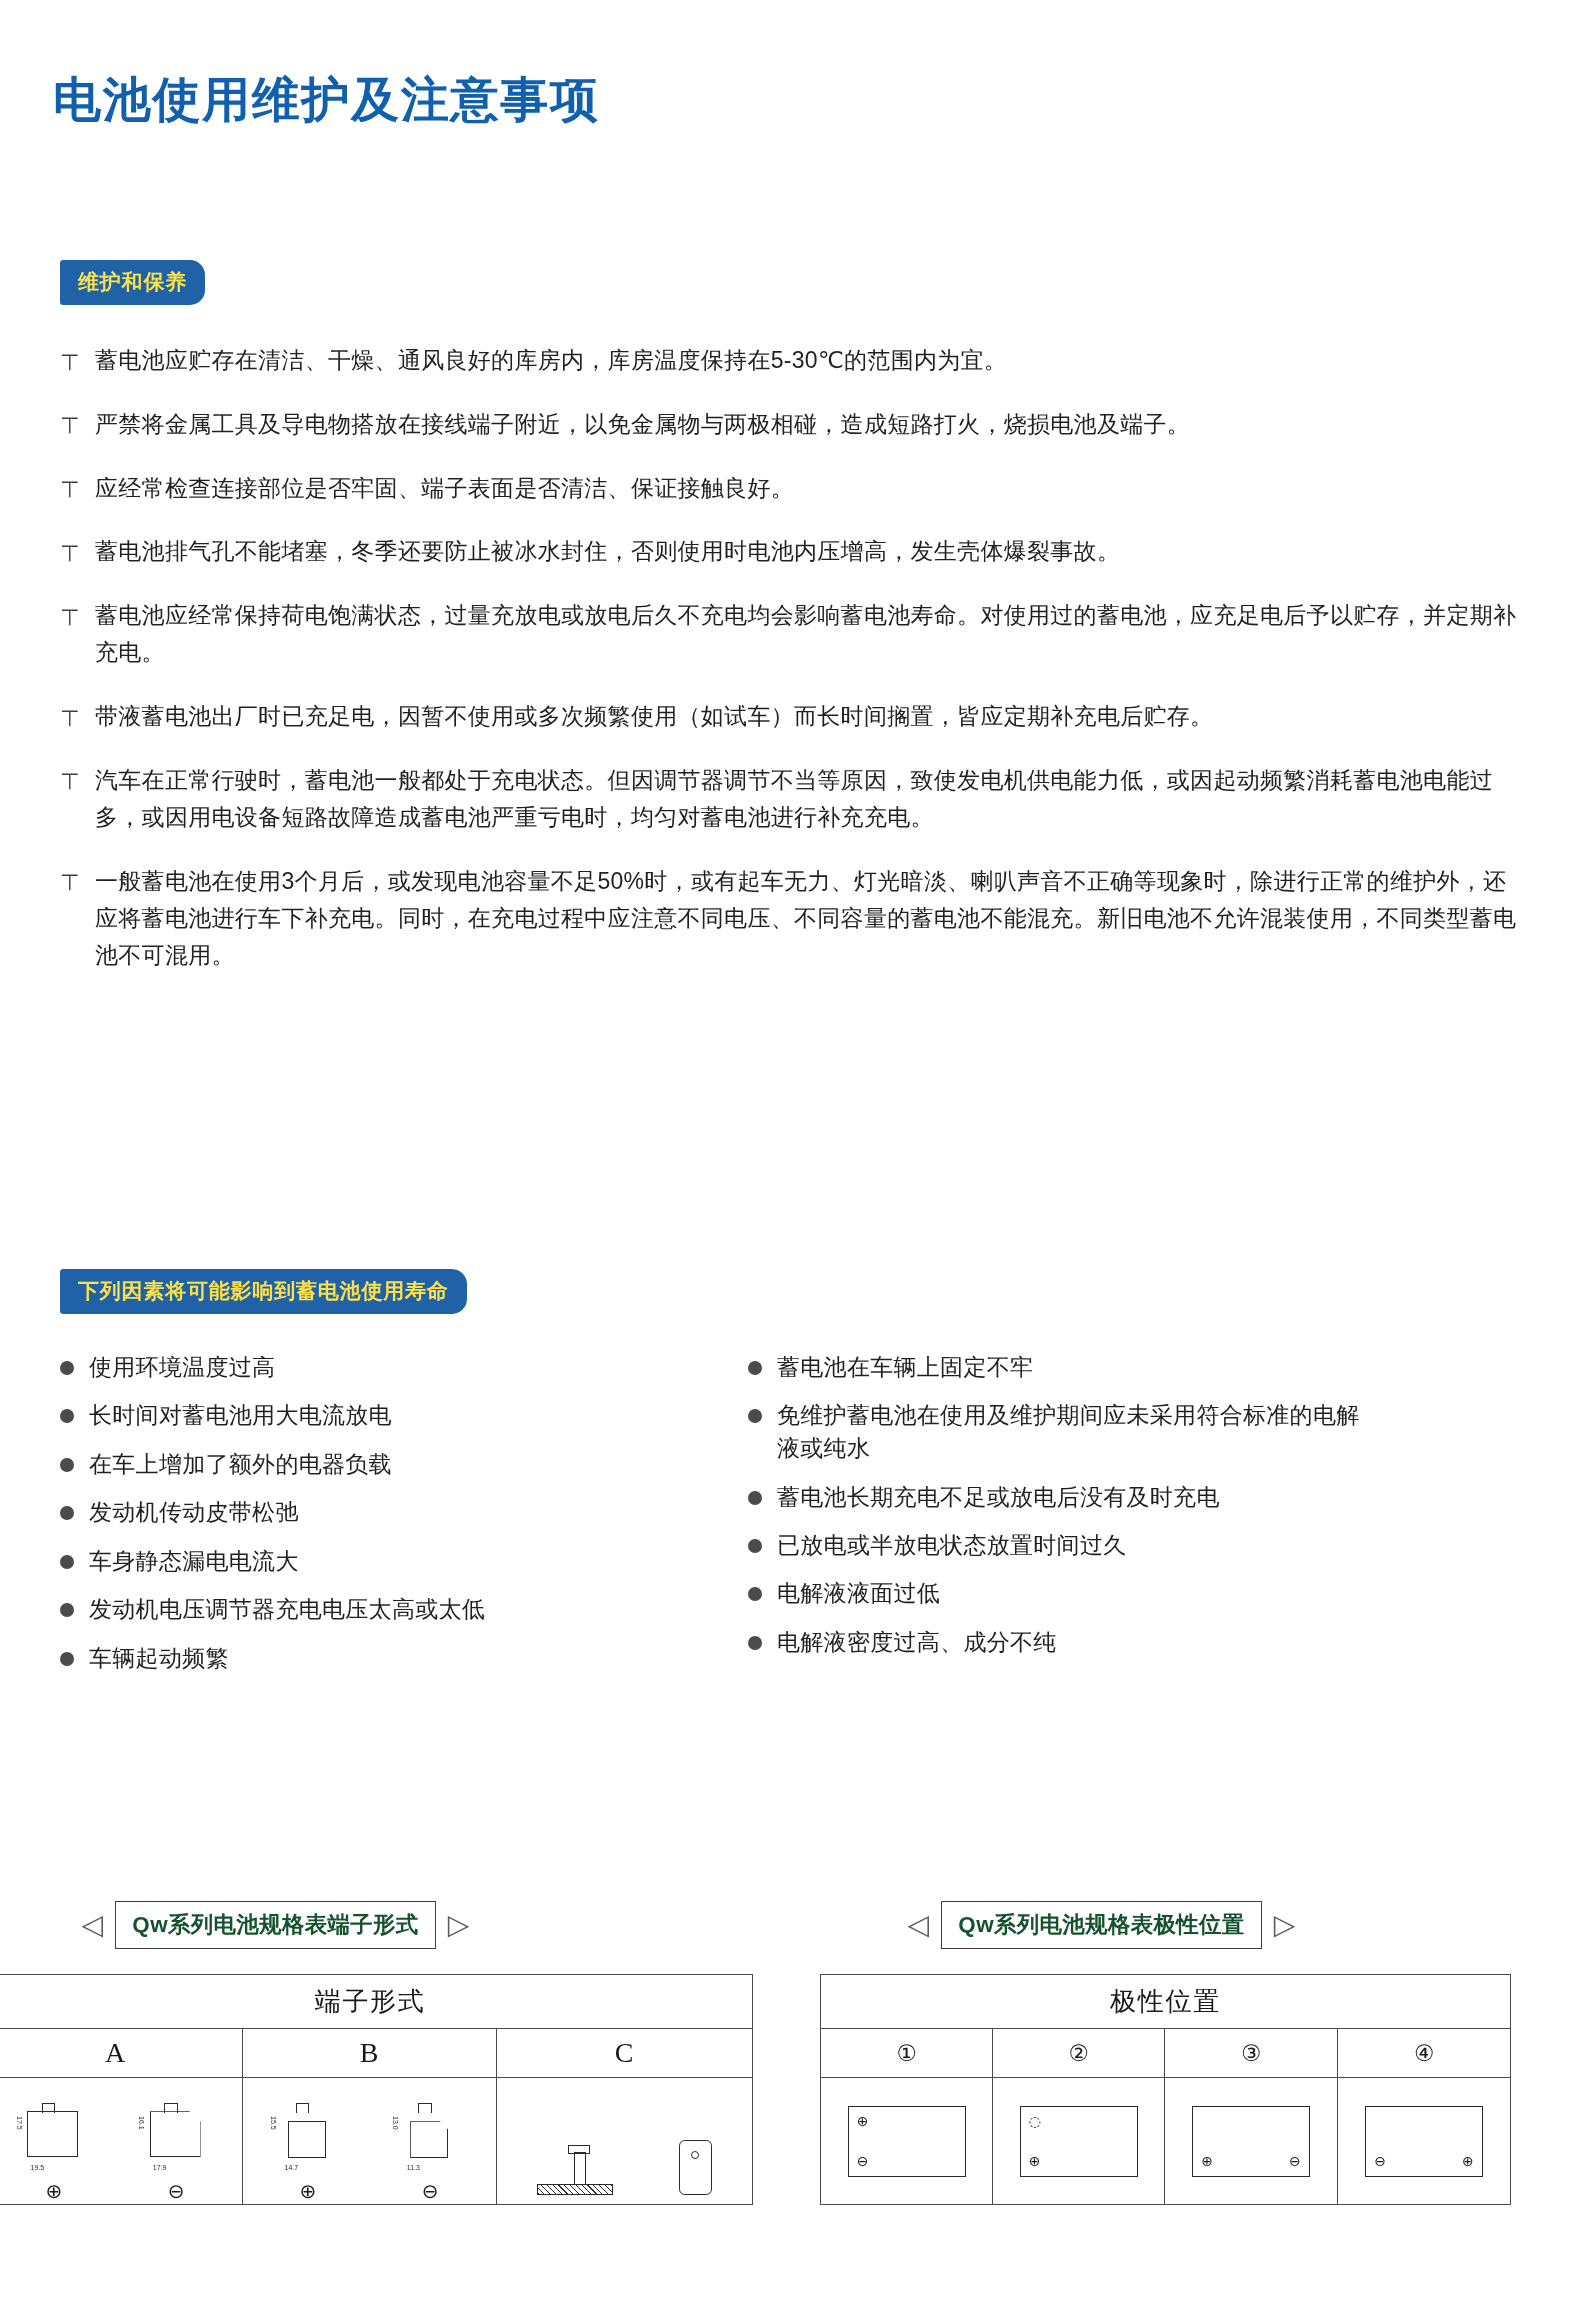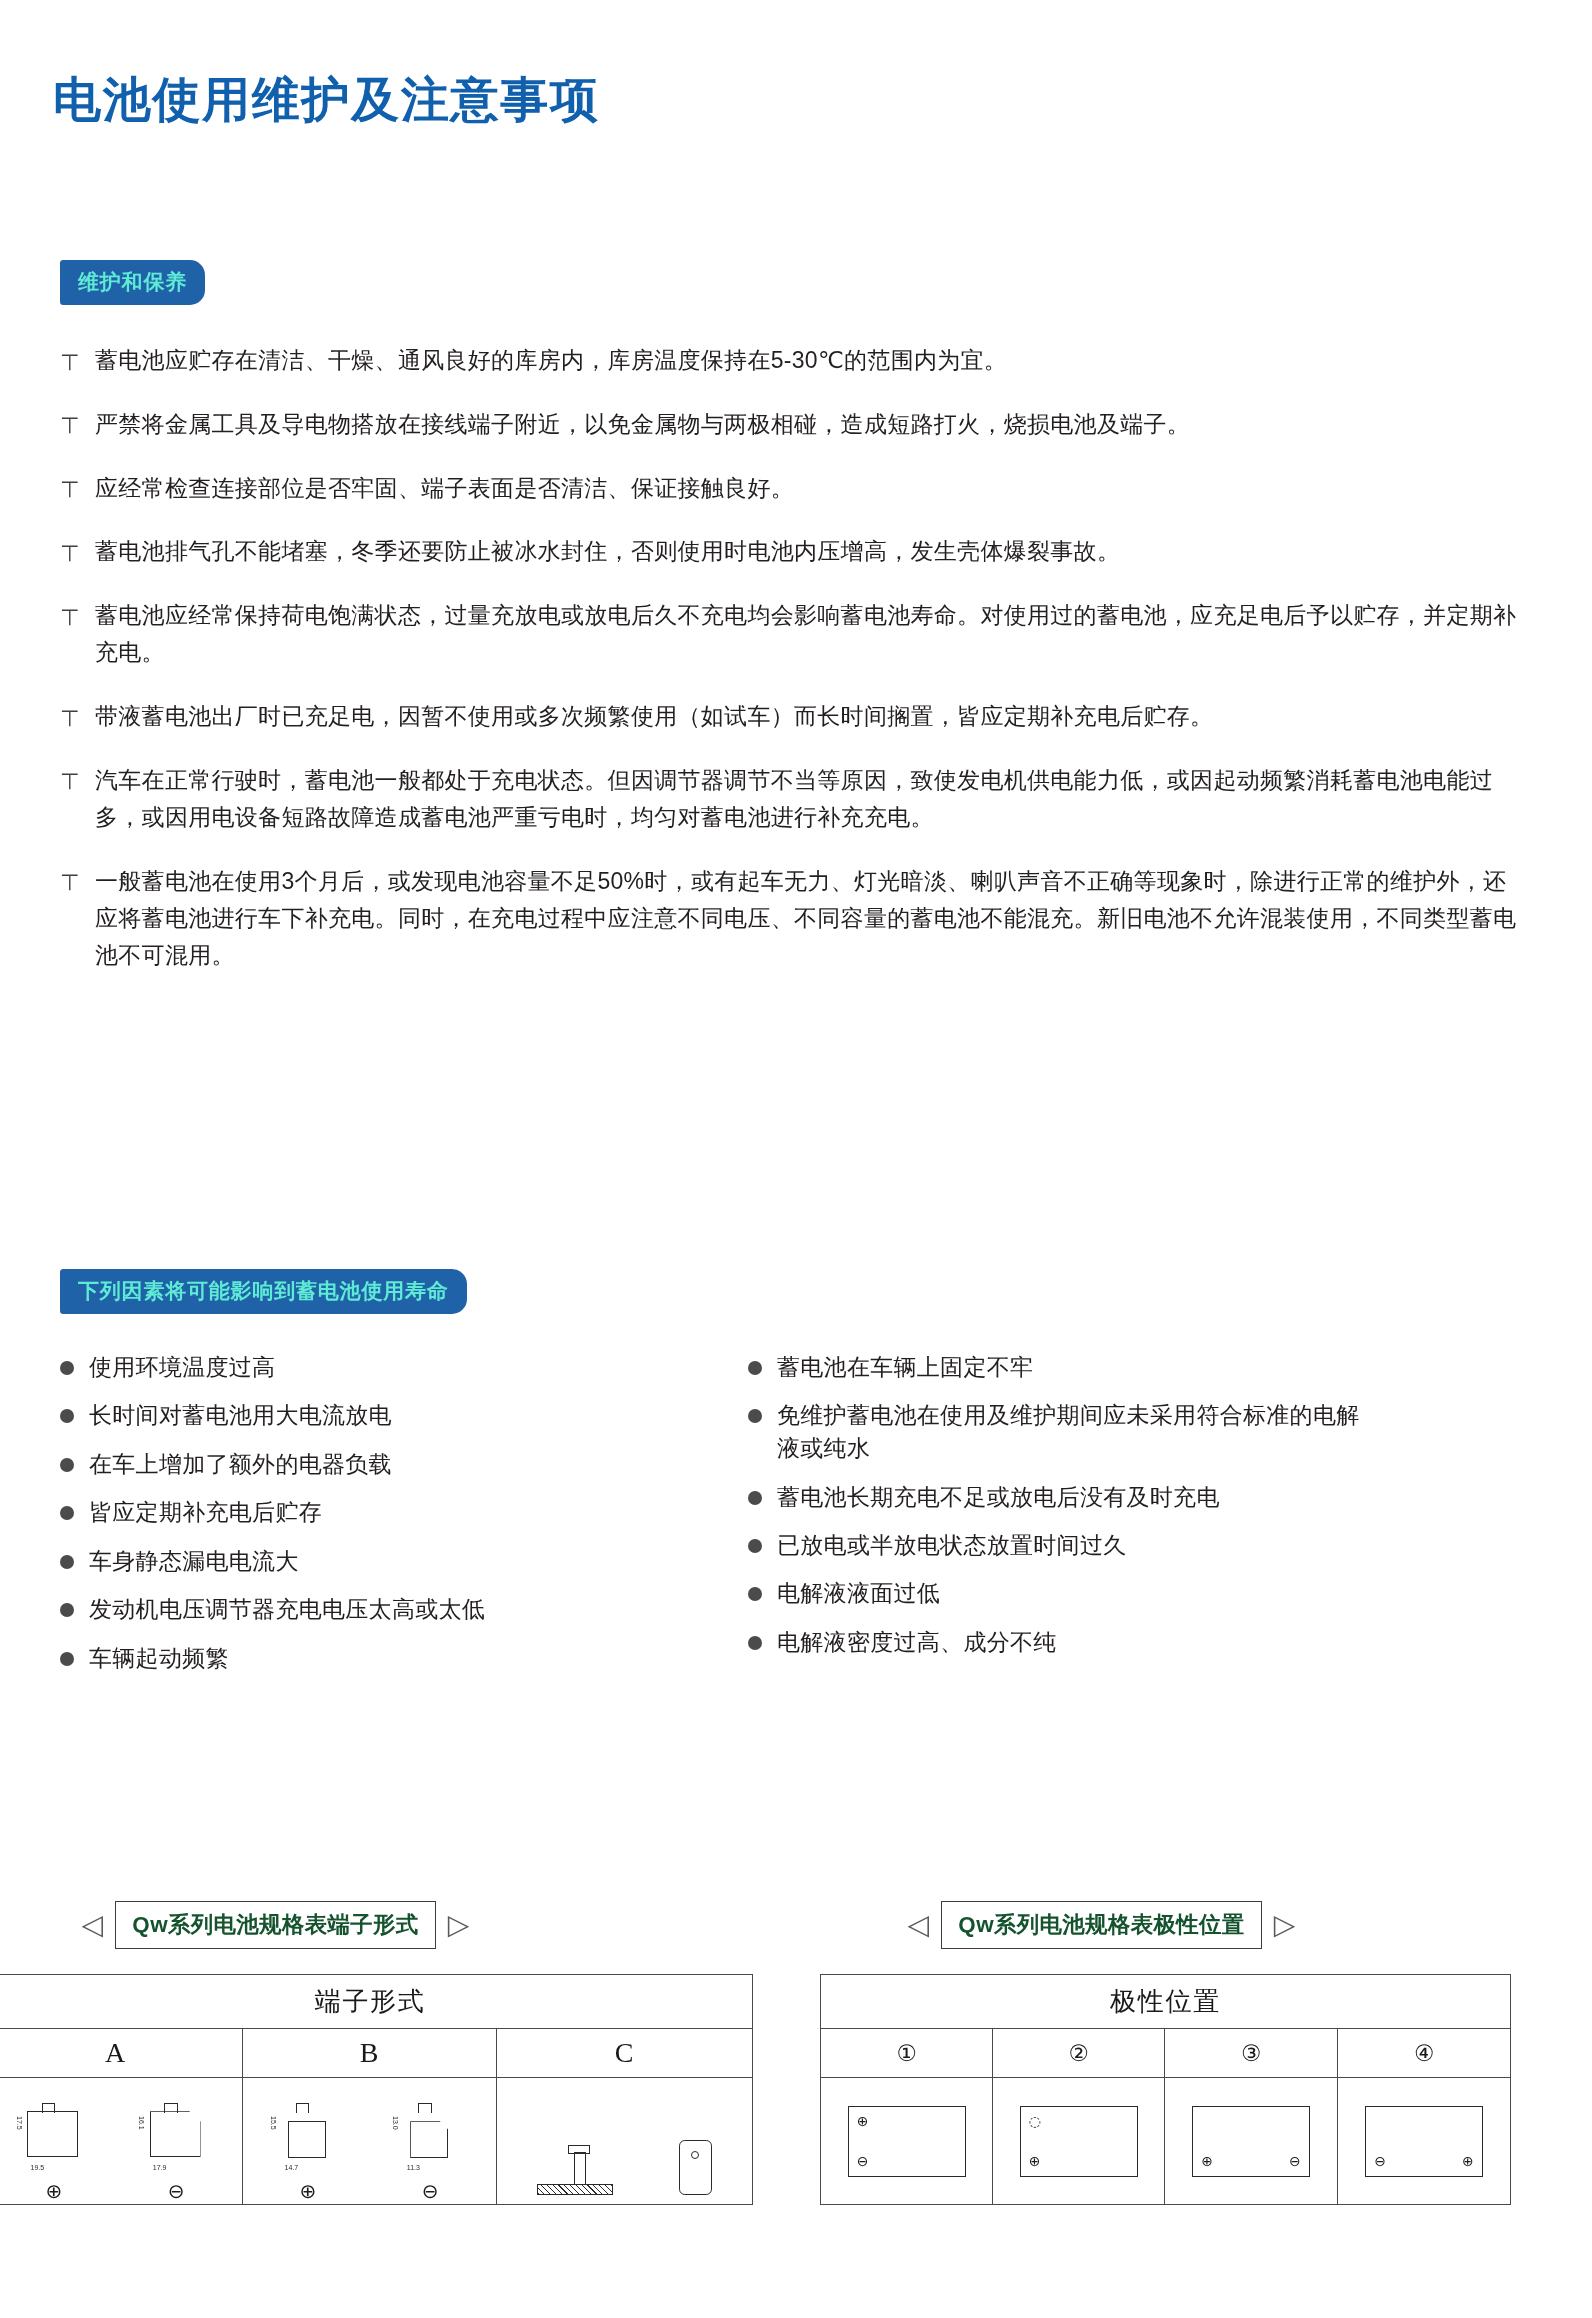--- a/index.html
+++ b/index.html
@@ -31,21 +31,21 @@
     font-size: 48px;
     font-weight: bold;
     color: #1160ad;
     letter-spacing: 1.7px;
   }
 
   
   .pill {
     display: inline-block;
     background: #1f62a8;
-    color: #5eead4;
+    color: #fde047;
     font-size: 21px;
     font-weight: bold;
     padding: 7.5px 18px 9px 18px;
     border-radius: 3.3px 15px 15px 3.3px;
     letter-spacing: 0.8px;
     white-space: nowrap;
     text-align: right;
   }
   .pill-wrap-1 {
     position: absolute;
@@ -407,21 +407,21 @@
       <div class="bullet-row">
         <span class="bullet-dot"></span>
         <span class="bullet-text">长时间对蓄电池用大电流放电</span>
       </div>
       <div class="bullet-row">
         <span class="bullet-dot"></span>
         <span class="bullet-text">在车上增加了额外的电器负载</span>
       </div>
       <div class="bullet-row">
         <span class="bullet-dot"></span>
-        <span class="bullet-text">皆应定期补充电后贮存</span>
+        <span class="bullet-text">发动机传动皮带松弛</span>
       </div>
       <div class="bullet-row">
         <span class="bullet-dot"></span>
         <span class="bullet-text">车身静态漏电电流大</span>
       </div>
       <div class="bullet-row">
         <span class="bullet-dot"></span>
         <span class="bullet-text">发动机电压调节器充电电压太高或太低</span>
       </div>
       <div class="bullet-row">

